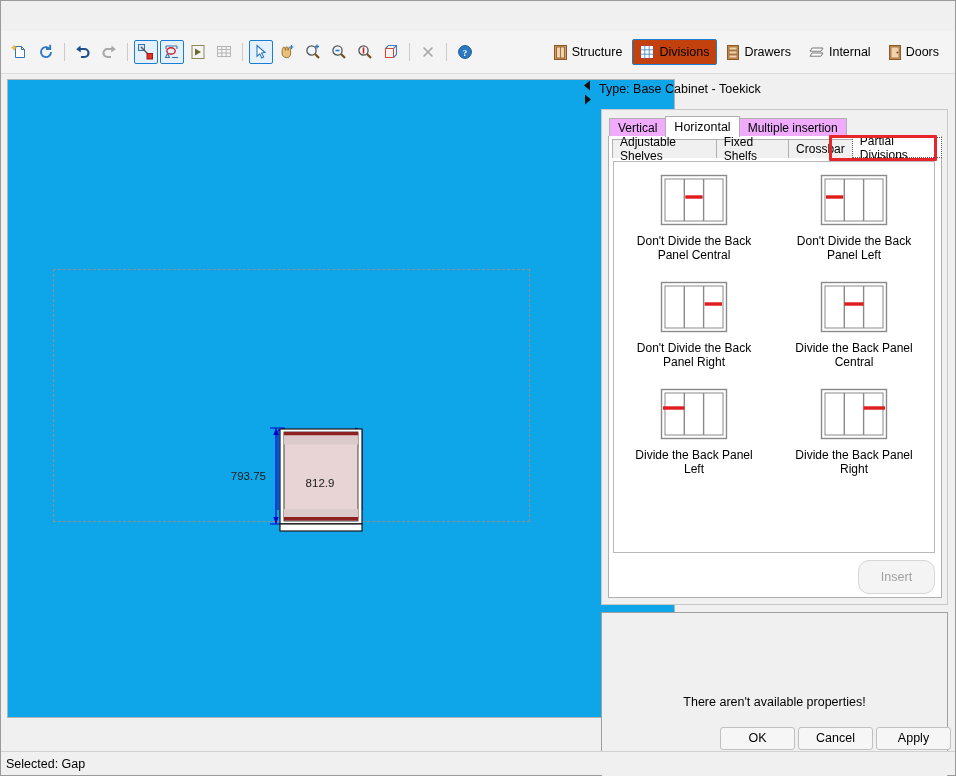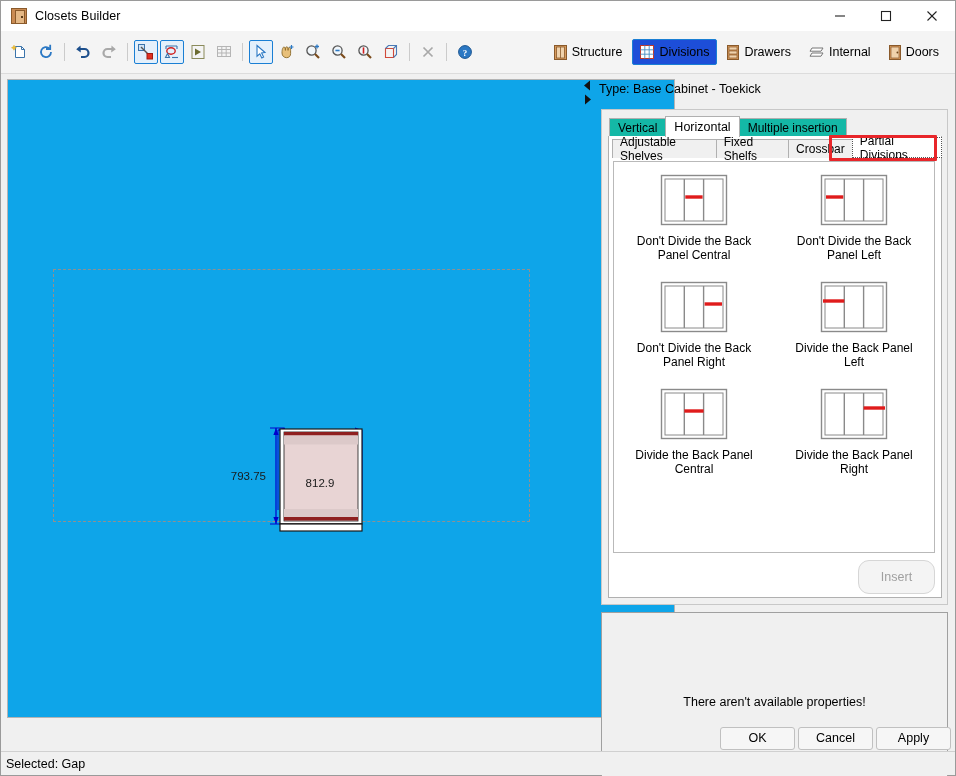--- a/index.html
+++ b/index.html
@@ -93,21 +93,21 @@
     display: flex; align-items: center;
     height: 26px; padding: 0 7px;
     margin-left: 2px;
     border: 1px solid transparent;
     border-radius: 2px;
     font-size: 12.5px;
     white-space: nowrap;
   }
   .rtab.sel {
     border: 1px solid #1a7fd4;
-    background: #1d4ed8;
+    background: #c2410c;
   }
   .rtab .ic { margin-right: 5px; display: flex; }
   .rtab .ic svg { display: block; }
 
   
   .canvas {
     position: absolute;
     left: 6px; top: 78px;
     width: 668px; height: 639px;
     background: #0ea5e9;
@@ -156,21 +156,21 @@
   }
   .tabrow1 {
     display: flex; align-items: flex-end;
     height: 21px;
     padding-left: 1px;
   }
   .tab1 {
     height: 19px;
     padding: 0 8px;
     font-size: 12px;
-    background: #14b8a6;
+    background: #f0abfc;
     border: 1px solid #b0b0b0;
     border-bottom: none;
     display: flex; align-items: center;
     margin-right: -1px;
   }
   .tab1.sel {
     height: 21px;
     background: #ffffff;
     font-size: 12.5px;
     z-index: 3;
@@ -302,42 +302,20 @@
   .status-text {
     padding-left: 5px;
     font-size: 12.5px;
   }
 </style>
 </head>
 <body>
 
 <div id="app">
 
-  <div class="titlebar">
-    <div class="title-icon"></div>
-    <div class="title-text">Closets Builder</div>
-    <div class="win-controls">
-      <div class="win-btn">
-        <svg width="12" height="12">
-            <line x1="1" y1="6" x2="11" y2="6" stroke="#222" stroke-width="1.1"></line>
-          </svg>
-      </div>
-      <div class="win-btn">
-        <svg width="12" height="12">
-            <rect x="1.5" y="1.5" width="9" height="9" fill="none" stroke="#222" stroke-width="1.1"></rect>
-          </svg>
-      </div>
-      <div class="win-btn">
-        <svg width="12" height="12">
-            <line x1="1.5" y1="1.5" x2="10.5" y2="10.5" stroke="#222" stroke-width="1.1"></line>
-            <line x1="10.5" y1="1.5" x2="1.5" y2="10.5" stroke="#222" stroke-width="1.1"></line>
-          </svg>
-      </div>
-    </div>
-  </div>
 
   <div class="toolbar">
     <div class="tb-left">
 
       <div class="tbtn">
         <svg width="18" height="18" viewBox="0 0 18 18">
           <path d="M4.5 3.5h6l3 3v8h-9z" fill="#fff" stroke="#3b74ab" stroke-width="1"></path>
           <path d="M10.5 3.5v3h3" fill="none" stroke="#3b74ab" stroke-width="1"></path>
           <path d="M3 2.2l.8 1.7 1.7.8-1.7.8L3 7.2l-.8-1.7L.5 4.7l1.7-.8z" fill="#f2c230" stroke="#d9a21a" stroke-width=".5"></path>
         </svg>
@@ -641,34 +619,34 @@
                 </svg>
                 <div class="lbl">Don't Divide the Back Panel Right</div>
               </div>
 
               <div class="opt">
                 <svg class="thumb" viewBox="0 0 70 54">
                   <rect x="2.5" y="2.5" width="65" height="49" fill="#fff" stroke="#8a8a8a" stroke-width="1.4"></rect>
                   <rect x="6" y="6" width="58" height="42" fill="#fff" stroke="#8a8a8a" stroke-width="1"></rect>
                   <line x1="25.3" y1="6" x2="25.3" y2="48" stroke="#8a8a8a" stroke-width="1.4"></line>
                   <line x1="44.6" y1="6" x2="44.6" y2="48" stroke="#8a8a8a" stroke-width="1.4"></line>
-                  <line x1="4" y1="21" x2="25.3" y2="21" stroke="#e01b1b" stroke-width="3.4"></line>
+                  <line x1="25.3" y1="24" x2="44.6" y2="24" stroke="#e01b1b" stroke-width="3.4"></line>
                 </svg>
-                <div class="lbl">Divide the Back Panel Left</div>
+                <div class="lbl">Divide the Back Panel Central</div>
               </div>
 
               <div class="opt">
                 <svg class="thumb" viewBox="0 0 70 54">
                   <rect x="2.5" y="2.5" width="65" height="49" fill="#fff" stroke="#8a8a8a" stroke-width="1.4"></rect>
                   <rect x="6" y="6" width="58" height="42" fill="#fff" stroke="#8a8a8a" stroke-width="1"></rect>
                   <line x1="25.3" y1="6" x2="25.3" y2="48" stroke="#8a8a8a" stroke-width="1.4"></line>
                   <line x1="44.6" y1="6" x2="44.6" y2="48" stroke="#8a8a8a" stroke-width="1.4"></line>
-                  <line x1="25.3" y1="24" x2="44.6" y2="24" stroke="#e01b1b" stroke-width="3.4"></line>
+                  <line x1="4" y1="21" x2="25.3" y2="21" stroke="#e01b1b" stroke-width="3.4"></line>
                 </svg>
-                <div class="lbl">Divide the Back Panel Central</div>
+                <div class="lbl">Divide the Back Panel Left</div>
               </div>
 
               <div class="opt">
                 <svg class="thumb" viewBox="0 0 70 54">
                   <rect x="2.5" y="2.5" width="65" height="49" fill="#fff" stroke="#8a8a8a" stroke-width="1.4"></rect>
                   <rect x="6" y="6" width="58" height="42" fill="#fff" stroke="#8a8a8a" stroke-width="1"></rect>
                   <line x1="25.3" y1="6" x2="25.3" y2="48" stroke="#8a8a8a" stroke-width="1.4"></line>
                   <line x1="44.6" y1="6" x2="44.6" y2="48" stroke="#8a8a8a" stroke-width="1.4"></line>
                   <line x1="44.6" y1="21" x2="66" y2="21" stroke="#e01b1b" stroke-width="3.4"></line>
                 </svg>

